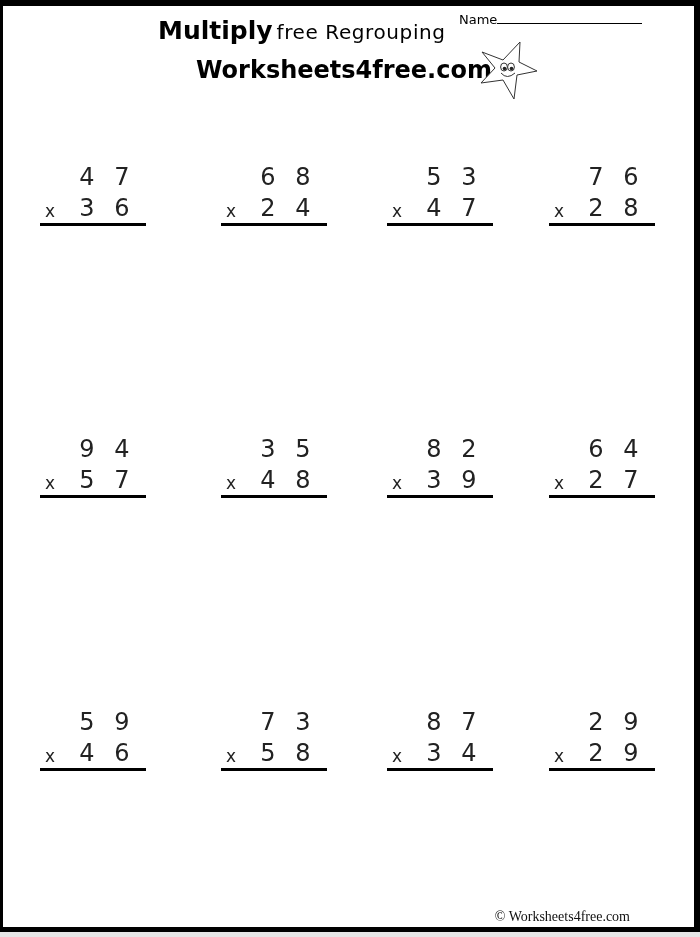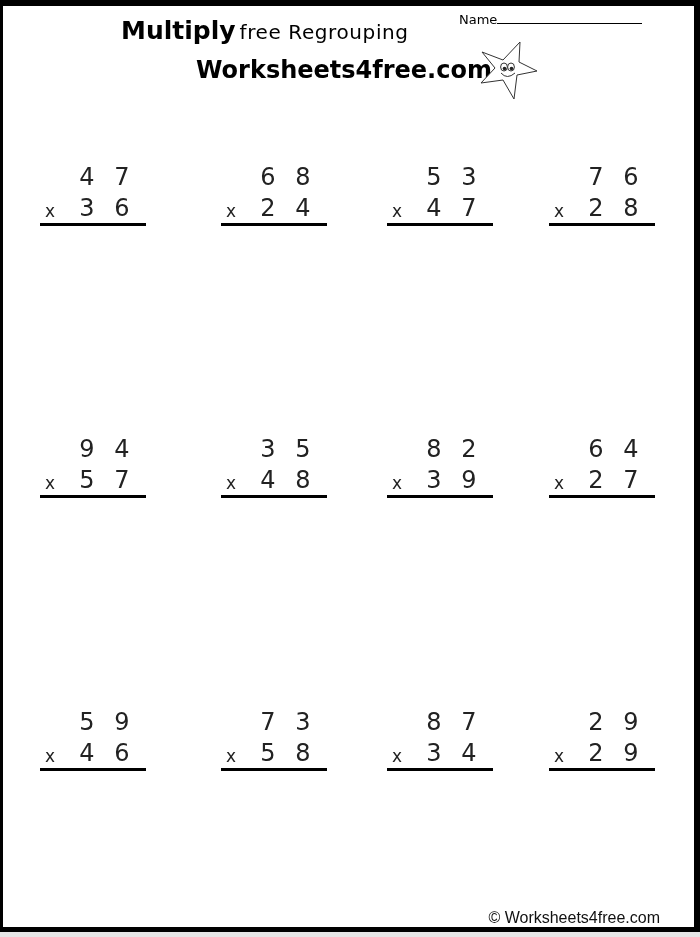--- a/index.html
+++ b/index.html
@@ -13,20 +13,21 @@
     background: #ffffff; box-sizing: border-box;
     border-top: 6px solid #000; border-left: 3px solid #000;
     border-right: 6px solid #000; border-bottom: 5px solid #000;
   }
   .title-line1 {
     position: absolute; left: 121px; top: 16px; white-space: nowrap; color: #000;
   }
   .title-bold {
     font-family: "DejaVu Sans", sans-serif; font-weight: bold; font-size: 25px;
     letter-spacing: 0px;
+    margin-left: 37px;
   }
   .title-regular {
     font-family: "DejaVu Sans", sans-serif; font-weight: normal; font-size: 20px;
     letter-spacing: 0.6px; margin-left: 4px;
   }
   .title-line2 {
     position: absolute; left: 196px; top: 56px; white-space: nowrap;
     font-family: "DejaVu Sans", sans-serif; font-weight: bold; font-size: 24px; color: #000;
   }
   .name-field {
@@ -49,22 +50,22 @@
     font-weight: normal; color: #222; line-height: 24px; width: 16px; text-align: center;
   }
   .problem .times {
     position: absolute; font-family: "DejaVu Sans", sans-serif; font-size: 17px;
     color: #222; line-height: 18px; width: 14px; text-align: center;
   }
   .problem .rule {
     position: absolute; left: 0; width: 106px; height: 3px; background: #000;
   }
   .footer {
-    position: absolute; right: 40px; top: 909px;
-    font-family: Liberation Sans, sans-serif; font-size: 16px; color: #111;
+    position: absolute; right: 70px; top: 909px;
+    font-family: Liberation Serif, serif; font-size: 14px; color: #111;
     white-space: nowrap;
   }
 </style>
 </head>
 <body>
 
 <div class="page"></div>
 
 <div class="title-line1">
   <span class="title-bold">Multiply</span><span class="title-regular">free Regrouping</span>

